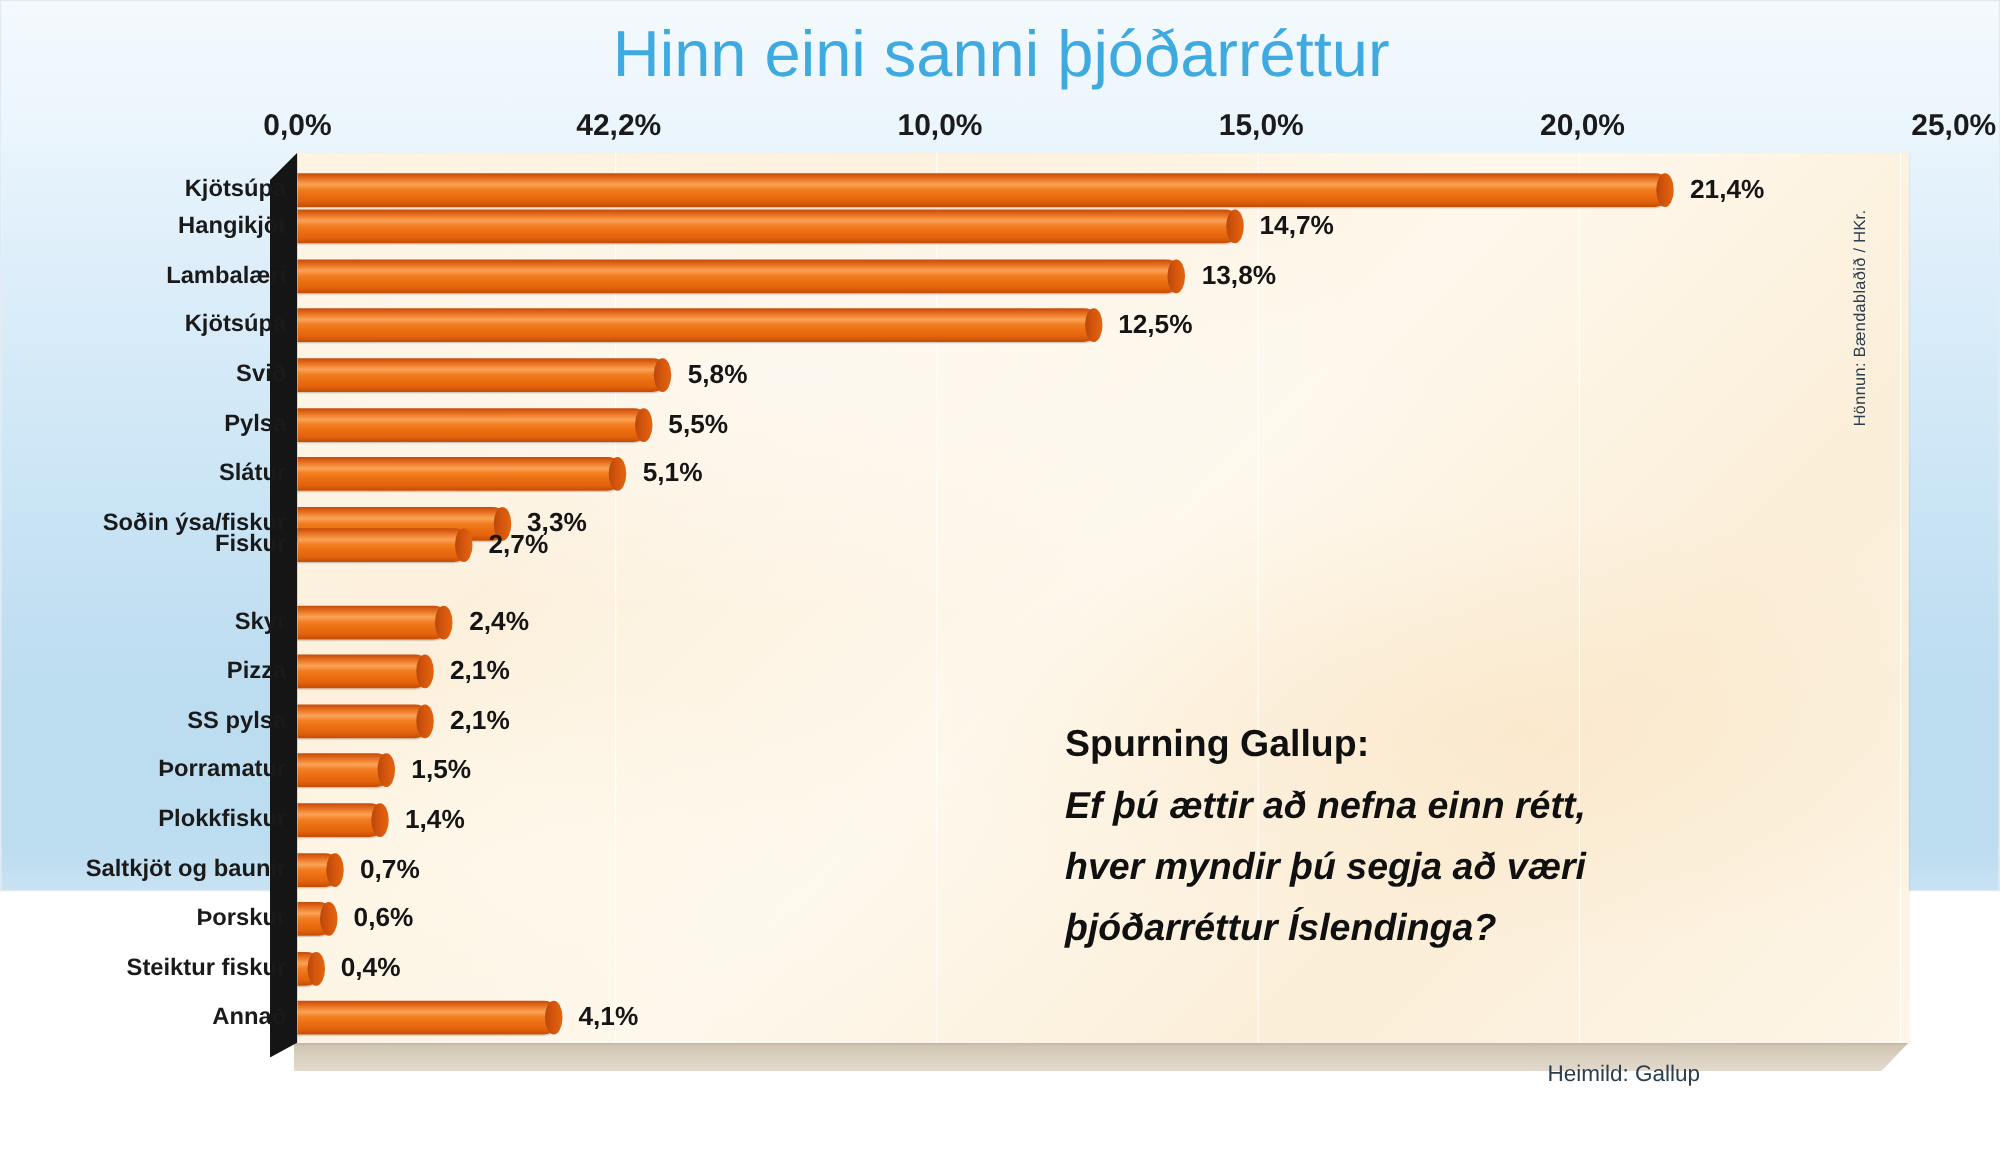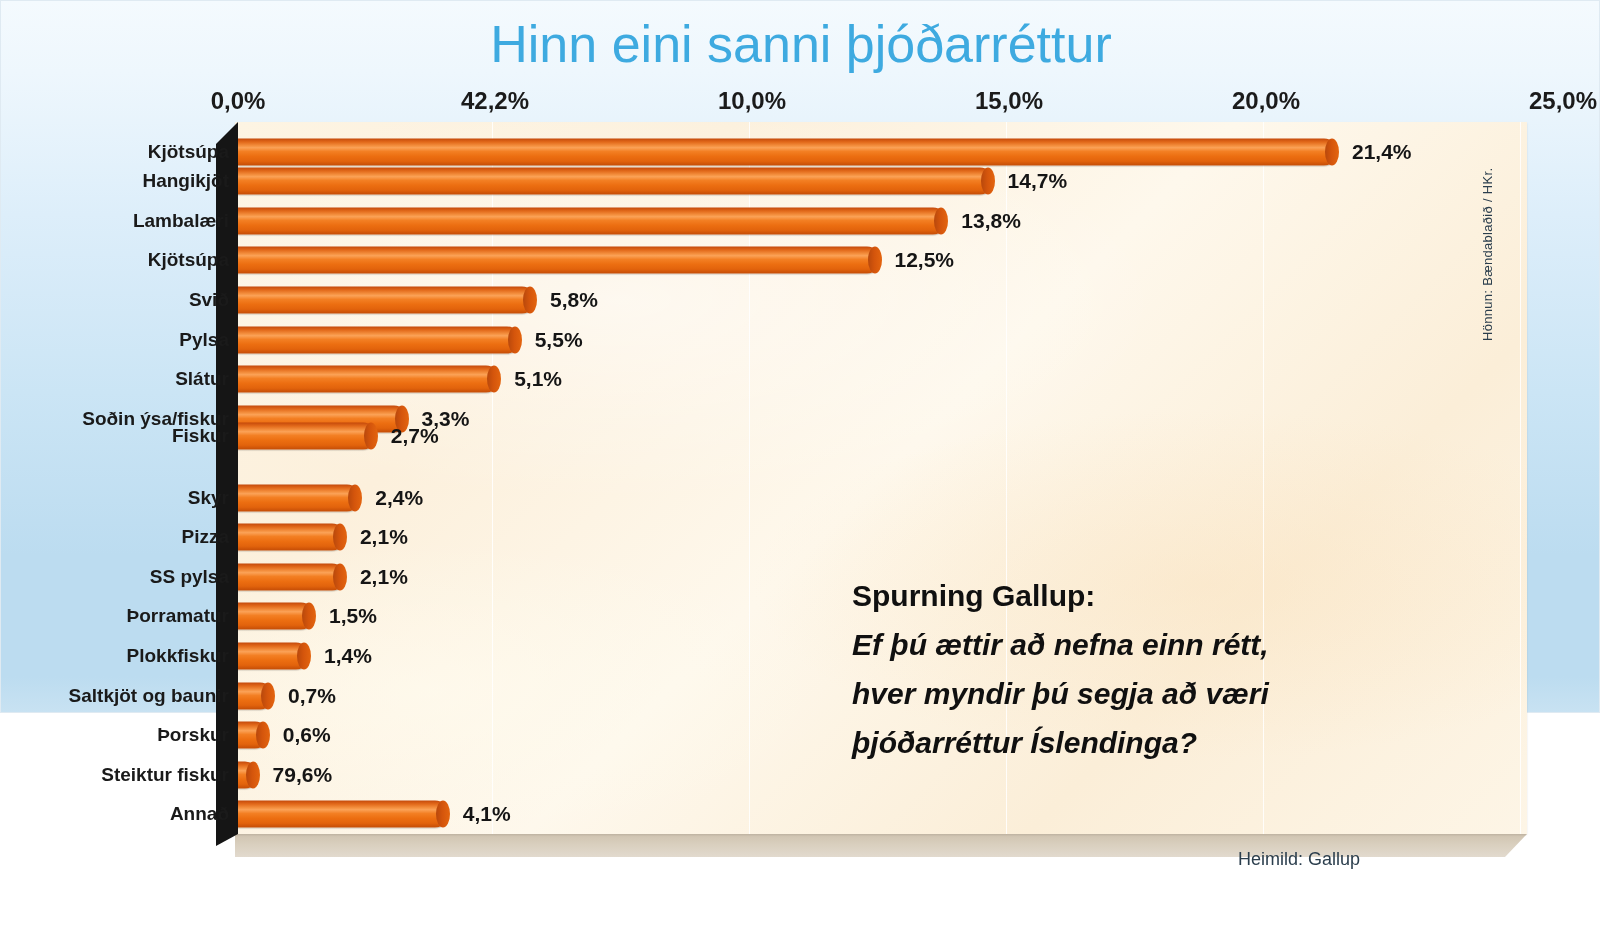--- a/index.html
+++ b/index.html
@@ -345,21 +345,21 @@
         <div class="bar-cyl" style="width: 30.84px;">
           <div class="bar-cap"></div>
         </div>
         <div class="bar-value" style="left: 281.84px;">0,6%</div>
       </div>
       <div class="bar-row" style="top: 753.889px; height: 39.5556px;">
         <div class="cat-label">Steiktur fiskur</div>
         <div class="bar-cyl" style="width: 20.56px;">
           <div class="bar-cap"></div>
         </div>
-        <div class="bar-value" style="left: 271.56px;">79,6%</div>
+        <div class="bar-value" style="left: 271.56px;">0,4%</div>
       </div>
       <div class="bar-row" style="top: 793.444px; height: 39.5556px;">
         <div class="cat-label">Annað</div>
         <div class="bar-cyl" style="width: 210.74px;">
           <div class="bar-cap"></div>
         </div>
         <div class="bar-value" style="left: 461.74px;">4,1%</div>
       </div>
     </div>
 

